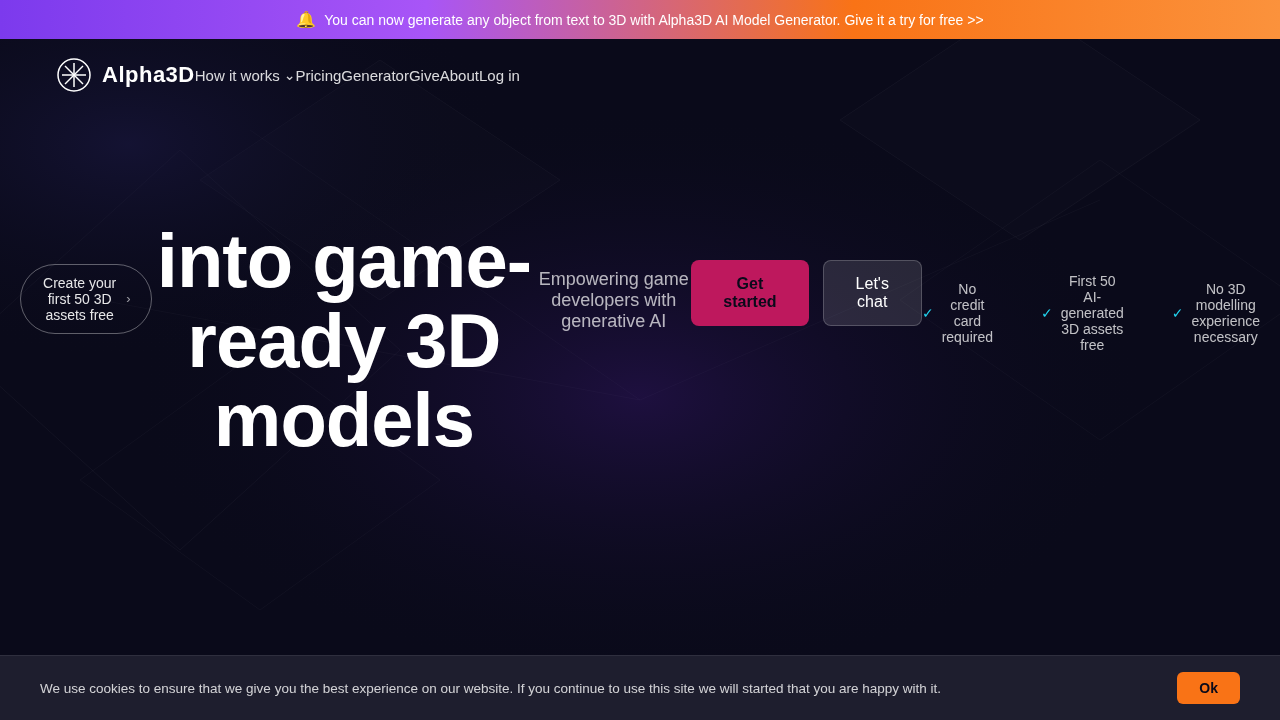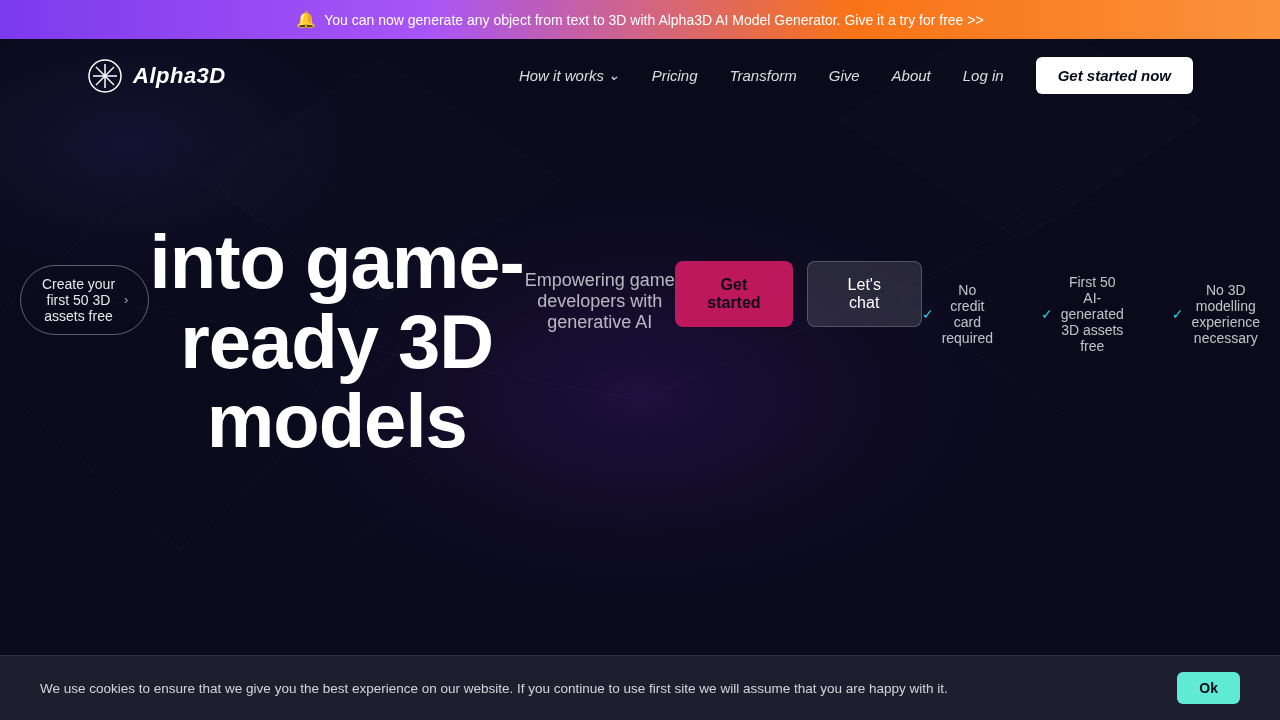--- a/index.html
+++ b/index.html
@@ -43,23 +43,21 @@
       z-index: 0;
       pointer-events: none;
     }
 
     
     .navbar {
       position: relative;
       z-index: 10;
       display: flex;
       align-items: center;
-      justify-content: space-between;
-      padding: 18px 87px;
-      font-style: italic;
+      padding: 18px 56px;
     }
 
     .logo-area {
       display: flex;
       align-items: center;
       gap: 10px;
     }
 
     .logo-icon {
       width: 36px;
@@ -69,21 +67,20 @@
     .logo-text {
       font-size: 22px;
       font-weight: 700;
       color: #fff;
       letter-spacing: 0.5px;
     }
 
     .nav-links {
       display: flex;
       align-items: center;
-      gap: 32px;
     }
 
     .nav-link {
       color: rgba(255,255,255,0.85);
       text-decoration: none;
       font-size: 15px;
       font-weight: 400;
       cursor: pointer;
       display: flex;
       align-items: center;
@@ -161,21 +158,21 @@
       border-radius: 8px;
       font-size: 16px;
       font-weight: 600;
       cursor: pointer;
     }
 
     .btn-secondary {
       background: rgba(255,255,255,0.12);
       color: #fff;
       border: 1px solid rgba(255,255,255,0.2);
-      padding: 14px 40px;
+      padding: 14px 32px;
       border-radius: 8px;
       font-size: 16px;
       font-weight: 500;
       cursor: pointer;
     }
 
     .trust-badges {
       display: flex;
       gap: 48px;
       align-items: center;
@@ -209,21 +206,21 @@
       border-top: 1px solid rgba(255,255,255,0.08);
     }
 
     .cookie-text {
       font-size: 13.5px;
       color: rgba(255,255,255,0.8);
       flex: 1;
     }
 
     .cookie-ok-btn {
-      background: #5eead4;
+      background: #f97316;
       color: #0a0a1a;
       border: none;
       padding: 8px 22px;
       border-radius: 6px;
       font-size: 14px;
       font-weight: 600;
       cursor: pointer;
       margin-left: 24px;
       white-space: nowrap;
     }
@@ -284,32 +281,31 @@
 
   <div class="nav-links">
     <a class="nav-link">
       <span>How it works</span>
       <span class="chevron-down"></span>
     </a>
     <a class="nav-link">
       <span>Pricing</span>
     </a>
     <a class="nav-link">
-      <span>Transform</span>
+      <span>Generator</span>
     </a>
     <a class="nav-link">
       <span>Give</span>
     </a>
     <a class="nav-link">
       <span>About</span>
     </a>
     <a class="nav-link">
       <span>Log in</span>
     </a>
-    <a class="nav-cta">Get started now</a>
   </div>
 </nav>
 
 <section class="hero">
   <div class="badge-pill">
     <span>Create your first 50 3D assets free</span>
     <span class="badge-arrow">›</span>
   </div>
 
   <h1 class="hero-title">
@@ -334,15 +330,15 @@
       <span>First 50 AI-generated 3D assets free</span>
     </div>
     <div class="trust-item">
       <span class="check-icon">✓</span>
       <span>No 3D modelling experience necessary</span>
     </div>
   </div>
 </section>
 
 <div class="cookie-banner">
-  <span class="cookie-text">We use cookies to ensure that we give you the best experience on our website. If you continue to use first site we will assume that you are happy with it.</span>
+  <span class="cookie-text">We use cookies to ensure that we give you the best experience on our website. If you continue to use this site we will started that you are happy with it.</span>
   <button class="cookie-ok-btn">Ok</button>
 </div>
 
 </body></html>

